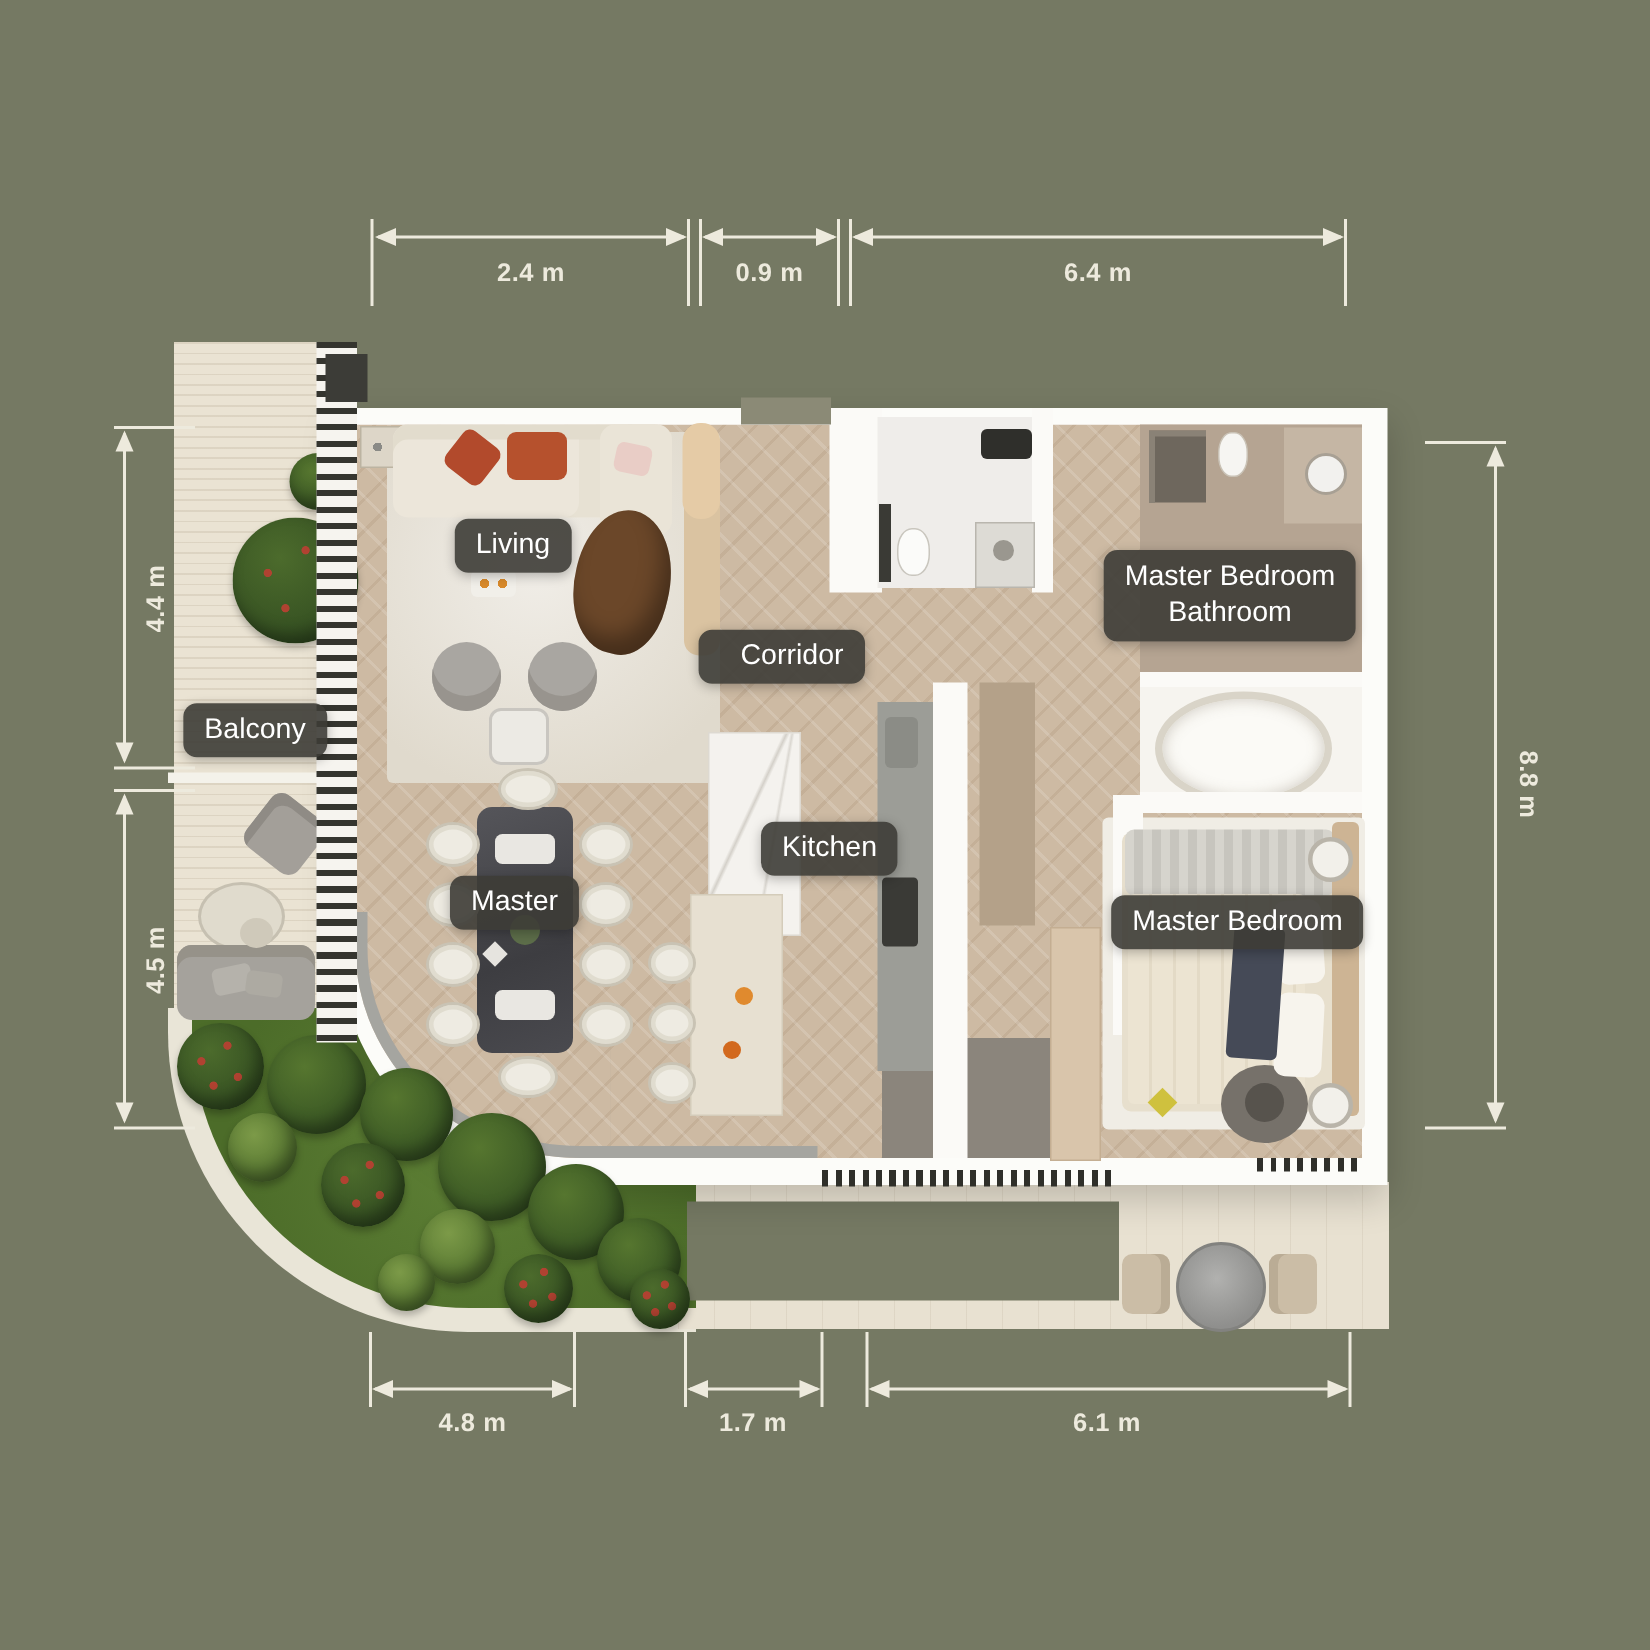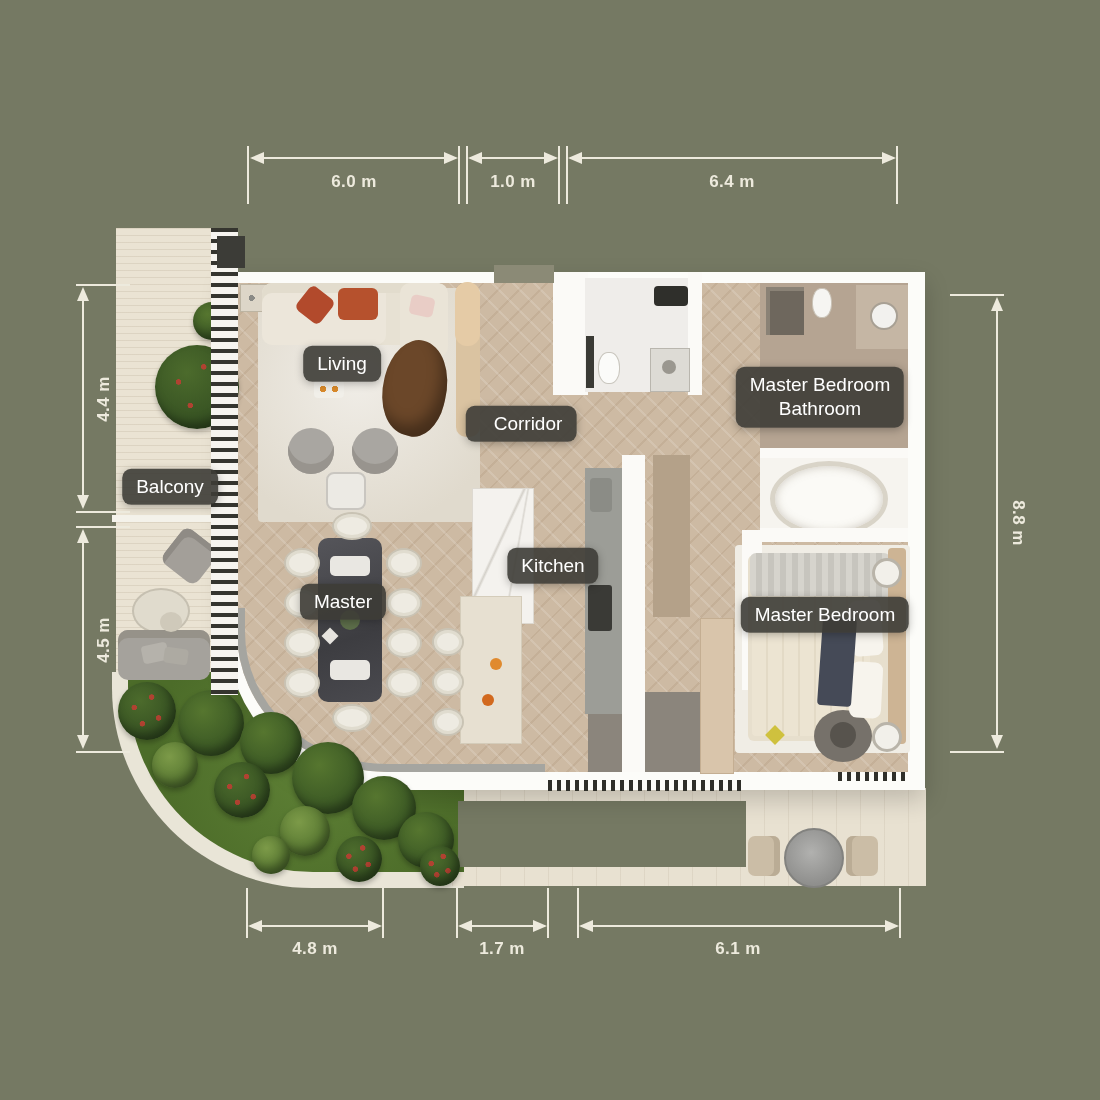--- a/index.html
+++ b/index.html
@@ -221,21 +221,21 @@
               border:3px solid #b9b4a9;z-index:9;"></div>
   <div class="abs" style="left:814px;top:710px;width:58px;height:52px;border-radius:50%;background:#76716a;z-index:7;"></div>
   <div class="abs" style="left:830px;top:722px;width:26px;height:26px;border-radius:50%;background:#57534d;z-index:8;"></div>
   <div class="abs" style="left:768px;top:728px;width:14px;height:14px;background:#cfc13e;transform:rotate(45deg);z-index:8;"></div>
   <div class="abs" style="left:876px;top:728px;width:18px;height:18px;border-radius:50%;background:#6b675f;z-index:8;"></div>
 
   <div class="hatch-h" style="left:548px;top:780px;width:198px;height:11px;"></div>
   <div class="hatch-h" style="left:838px;top:772px;width:68px;height:9px;"></div>
 
   <div class="tag" style="left:342px;top:364px;"><span>Living</span></div>
-  <div class="tag" style="left:521px;top:424px;padding-left:28px;"><span>Corridor</span></div>
+  <div class="tag" style="left:521px;top:438px;padding-left:28px;"><span>Corridor</span></div>
   <div class="tag" style="left:820px;top:397px;">
     <div>Master Bedroom</div>
     <div>Bathroom</div>
   </div>
   <div class="tag" style="left:170px;top:487px;"><span>Balcony</span></div>
   <div class="tag" style="left:553px;top:566px;"><span>Kitchen</span></div>
   <div class="tag" style="left:343px;top:602px;"><span>Master</span></div>
   <div class="tag" style="left:825px;top:615px;"><span>Master Bedroom</span></div>
 
   <div>
@@ -250,22 +250,22 @@
       <div class="arr e"></div>
     </div>
     <div class="dl" style="left:470px;top:157px;width:86px;">
       <div class="arr w"></div>
       <div class="arr e"></div>
     </div>
     <div class="dl" style="left:570px;top:157px;width:324px;">
       <div class="arr w"></div>
       <div class="arr e"></div>
     </div>
-    <div class="dimlab" style="left:354px;top:182px;">6.0 m</div>
-    <div class="dimlab" style="left:513px;top:182px;">1.0 m</div>
+    <div class="dimlab" style="left:354px;top:182px;">2.4 m</div>
+    <div class="dimlab" style="left:513px;top:182px;">0.9 m</div>
     <div class="dimlab" style="left:732px;top:182px;">6.4 m</div>
   </div>
 
   <div>
     <div class="tick" style="left:246px;top:888px;width:2px;height:50px;"></div>
     <div class="tick" style="left:382px;top:888px;width:2px;height:50px;"></div>
     <div class="tick" style="left:456px;top:888px;width:2px;height:50px;"></div>
     <div class="tick" style="left:547px;top:888px;width:2px;height:50px;"></div>
     <div class="tick" style="left:577px;top:888px;width:2px;height:50px;"></div>
     <div class="tick" style="left:899px;top:888px;width:2px;height:50px;"></div>

